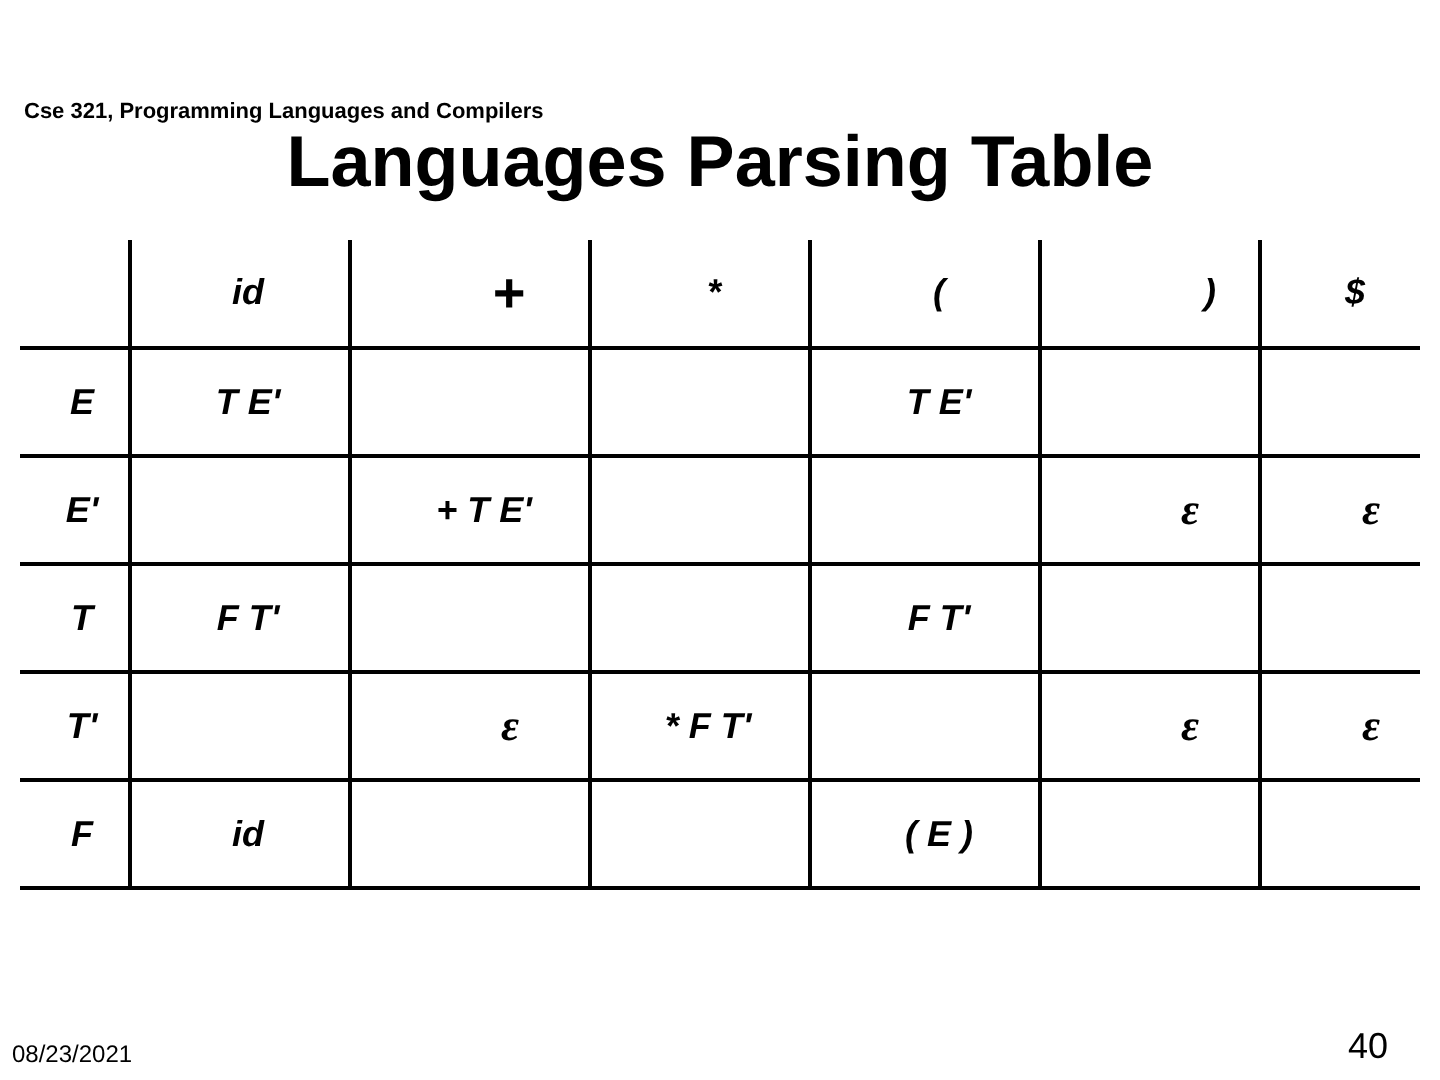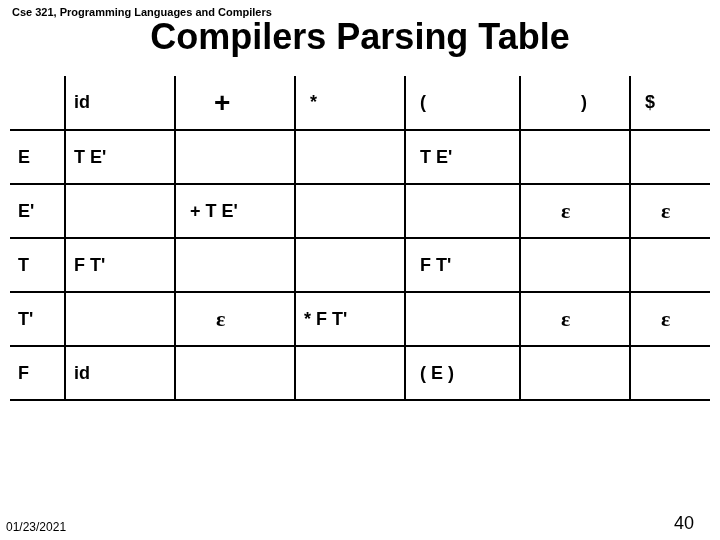--- a/index.html
+++ b/index.html
@@ -12,45 +12,47 @@
       height: 540px;
       background: #fff;
       font-family: Arial, sans-serif;
       position: relative;
       overflow: hidden;
     }
     .header {
       font-size: 11px;
       font-weight: bold;
       padding: 6px 0 0 12px;
+      margin-top: 44px;
     }
     .title {
       font-size: 36px;
       font-weight: bold;
       text-align: center;
       margin-top: -2px;
     }
     .table-wrap {
       margin: 18px 10px 0 10px;
     }
     table {
       border-collapse: collapse;
       width: 100%;
     }
     th, td {
       border-left: 2px solid #000;
       border-right: 2px solid #000;
       border-bottom: 2px solid #000;
       border-top: none;
       height: 54px;
-      text-align: left;
+      text-align: center;
       padding-left: 8px;
       font-size: 18px;
       font-weight: bold;
       vertical-align: middle;
+      font-style: italic;
     }
     thead th {
       border-bottom: 2px solid #000;
     }
     th:first-child, td:first-child {
       border-left: none;
     }
     th:last-child, td:last-child {
       border-right: none;
     }
@@ -89,21 +91,21 @@
       position: absolute;
       bottom: 6px;
       right: 26px;
       font-size: 18px;
     }
   </style>
 </head>
 <body>
 
 <div class="header">Cse 321, Programming Languages and Compilers</div>
-<div class="title">Compilers Parsing Table</div>
+<div class="title">Languages Parsing Table</div>
 
 <div class="table-wrap">
   <table>
     <colgroup>
       <col class="col0">
         <col class="col1">
         <col class="col2">
         <col class="col3">
         <col class="col4">
         <col class="col5">
@@ -163,14 +165,14 @@
         <td></td>
         <td></td>
         <td class="ctr">( E )</td>
         <td></td>
         <td></td>
       </tr>
     </tbody>
   </table>
 </div>
 
-<div class="footer-date">01/23/2021</div>
+<div class="footer-date">08/23/2021</div>
 <div class="footer-page">40</div>
 
 </body></html>

